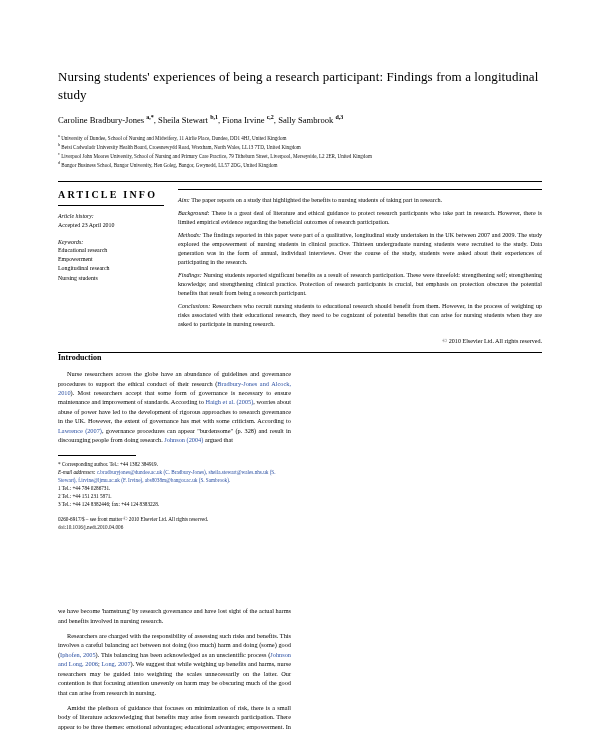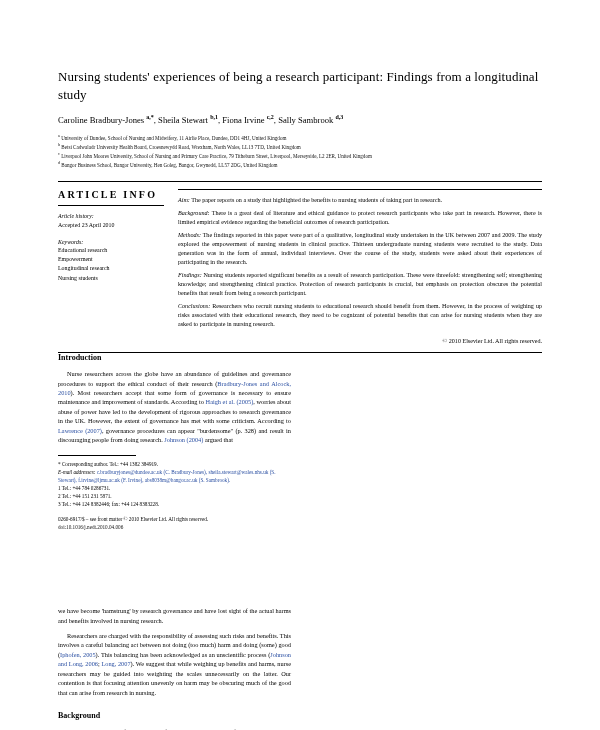--- a/index.html
+++ b/index.html
@@ -253,19 +253,18 @@
         <div class="footer-block">
           <div>0260-6917/$ – see front matter © 2010 Elsevier Ltd. All rights reserved.</div>
           <div class="doi">doi:10.1016/j.nedt.2010.04.006</div>
         </div>
       </div>
 
       <div class="col">
         <div class="spacer-top"></div>
         <p class="bodytext noind">we have become 'hamstrung' by research governance and have lost sight of the actual harms and benefits involved in nursing research.</p>
         <p class="bodytext">Researchers are charged with the responsibility of assessing such risks and benefits. This involves a careful balancing act between not doing (too much) harm and doing (some) good (<span class="ref">Iphofen, 2005</span>). This balancing has been acknowledged as an unscientific process (<span class="ref">Johnson and Long, 2006</span>; <span class="ref">Long, 2007</span>). We suggest that while weighing up benefits and harms, nurse researchers may be guided into weighting the scales unnecessarily on the latter. Our contention is that focusing attention unevenly on harm may be obscuring much of the good that can arise from research in nursing.</p>
-        <div class="h2" style="margin-top:14px">Background</div>
         <p class="bodytext">Amidst the plethora of guidance that focuses on minimization of risk, there is a small body of literature acknowledging that benefits may arise from research participation. There appear to be three themes: emotional advantages; educational advantages; empowerment. In relation to the former, <span class="ref">Eide and Kahn (2008)</span> acknowledge the inherently therapeutic nature of the qualitative interview. They argue that although qualitative research does not begin with the</p>
       </div>
 
     </div>
   </div>
 </div>
 
 </body></html>

